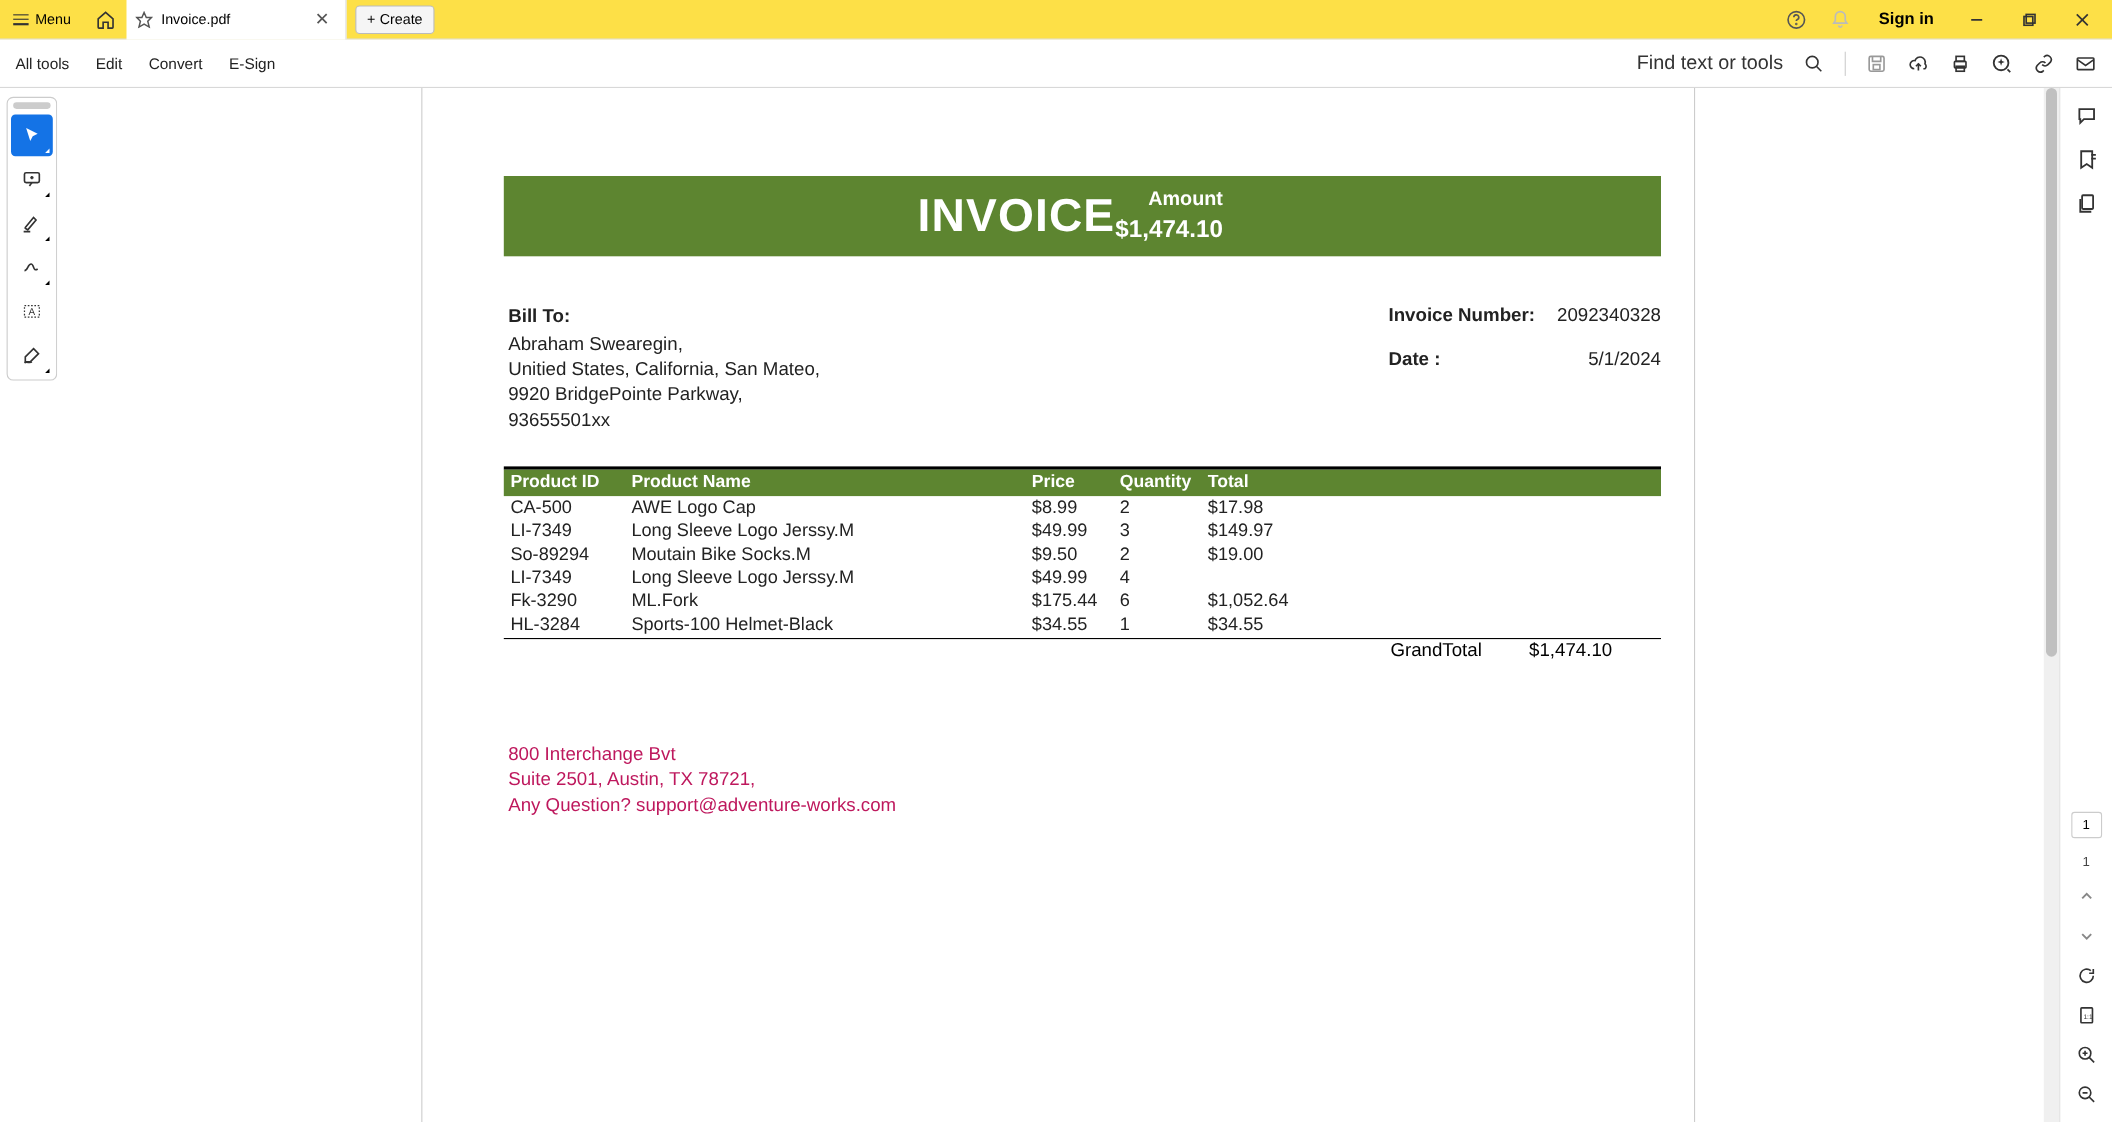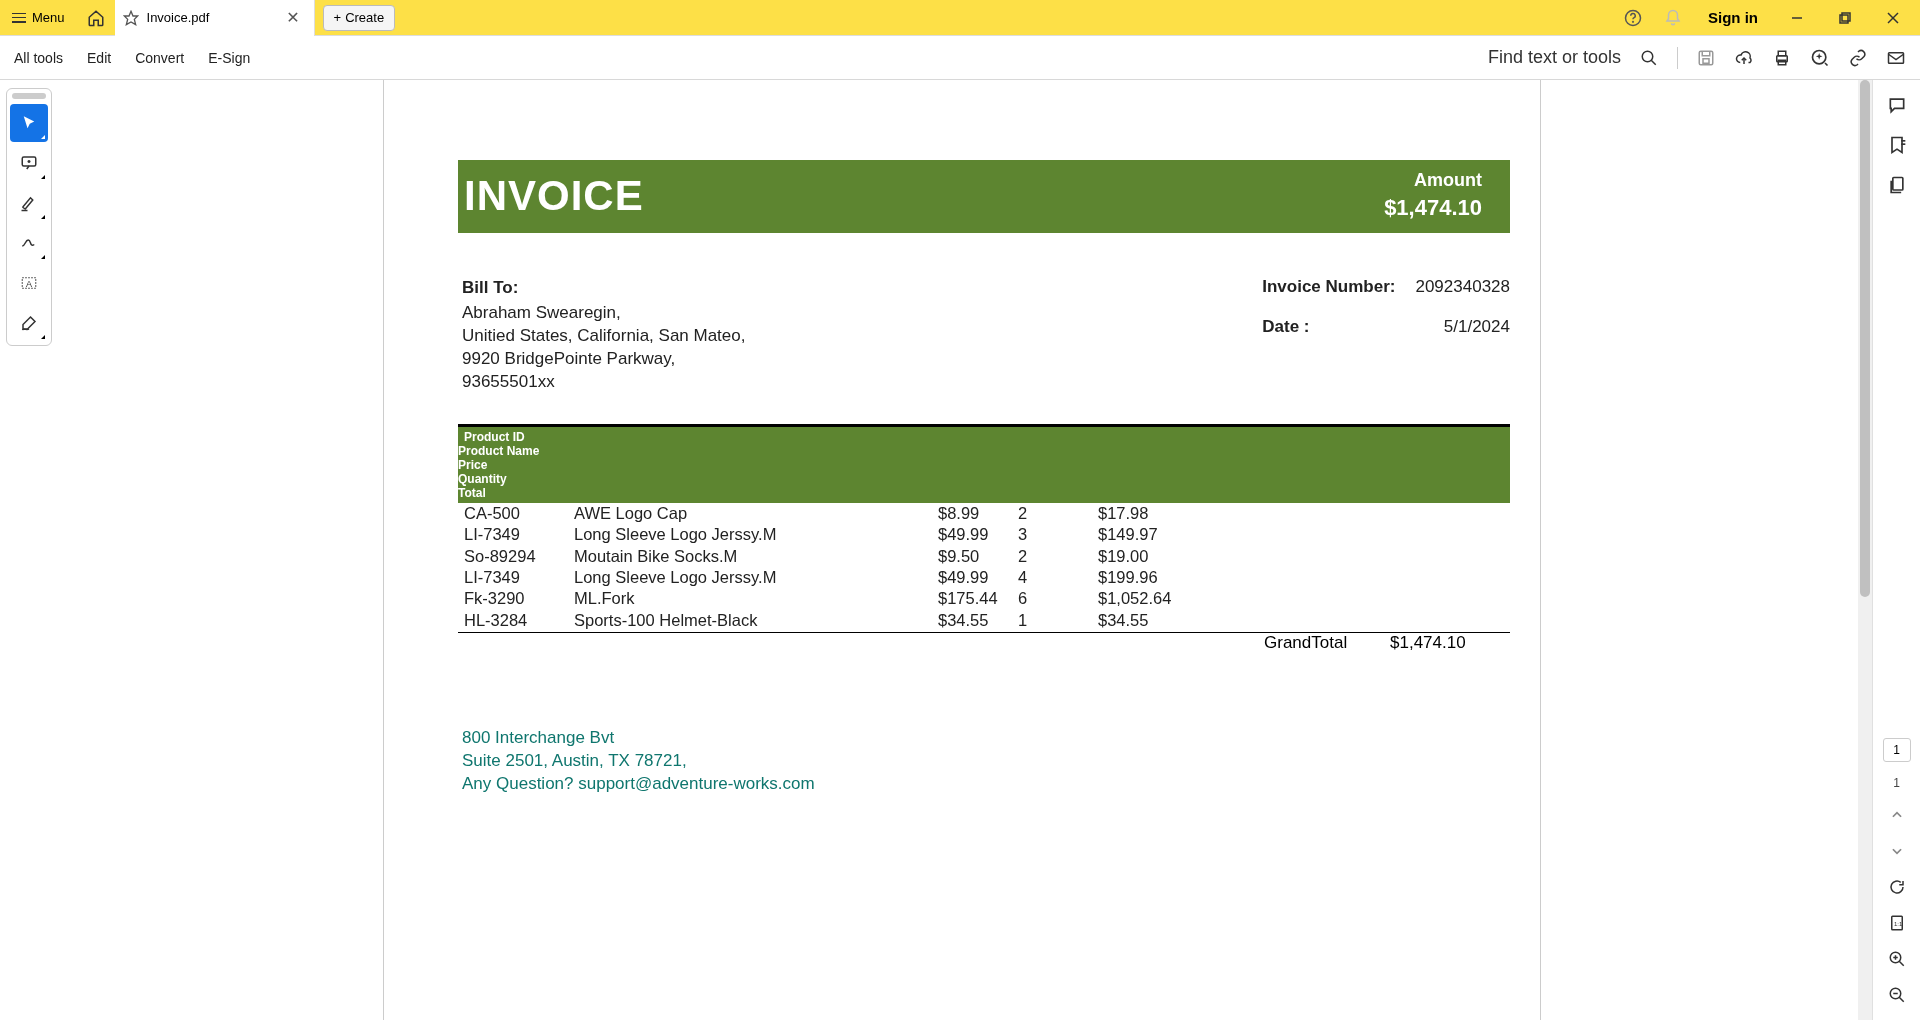--- a/index.html
+++ b/index.html
@@ -40,49 +40,49 @@
   .tool-handle { width: 34px; height: 6px; background: #ccc; border-radius: 3px; margin: 2px auto 4px; }
   .tool-btn { width: 38px; height: 38px; display: flex; align-items: center; justify-content: center; border-radius: 4px; cursor: pointer; margin: 1px; position: relative; }
   .tool-btn.active { background: #1473e6; color: #fff; }
   .tool-corner::after { content: ""; position: absolute; right: 3px; bottom: 3px; width: 0; height: 0; border-left: 4px solid transparent; border-bottom: 4px solid currentColor; }
   
   
   .viewport { flex: 1; background: #fff; display: flex; justify-content: center; overflow: hidden; position: relative; }
   .page { width: 1158px; background: #fff; border-left: 1px solid #ccc; border-right: 1px solid #ccc; padding: 0; position: relative; }
   
   
-  .inv-header { background: #5d8530; color: #fff; margin: 80px 30px 0 74px; padding: 10px 28px 12px 6px; display: flex; justify-content: space-between; align-items: center; }
+  .inv-header { background: #5d8530; color: #fff; margin: 80px 30px 0 74px; padding: 10px 28px 12px 6px; display: flex; justify-content: center; align-items: center; }
   .inv-title { font-size: 42px; font-weight: 700; letter-spacing: 1px; }
   .inv-amt-box { text-align: right; }
   .inv-amt-label { font-size: 18px; font-weight: 600; }
   .inv-amt-val { font-size: 22px; font-weight: 700; margin-top: 4px; }
   
   .inv-meta { display: flex; margin: 44px 30px 0 78px; font-size: 17px; color: #222; }
   .bill-to { flex: 1; line-height: 1.35; }
   .bill-to-label { font-weight: 700; margin-bottom: 2px; }
   .inv-info { display: grid; grid-template-columns: auto auto; column-gap: 50px; row-gap: 2px; align-content: start; gap: 20px; }
   .inv-info-label { font-weight: 700; }
   .inv-info-val { text-align: right; }
   
   .items-wrap { margin: 30px 30px 0 74px; }
   .items-topline { height: 3px; background: #000; }
-  .items-header { background: #5d8530; color: #fff; display: flex; font-weight: 700; font-size: 12px; padding: 3px 0; flex-direction: column; }
+  .items-header { background: #5d8530; color: #fff; display: flex; font-weight: 700; font-size: 16px; padding: 3px 0; }
   .col-id { width: 116px; padding-left: 6px; }
   .col-name { width: 364px; }
   .col-price { width: 80px; text-align: left; }
   .col-qty { width: 80px; text-align: left; }
   .col-total { flex: 1; }
   .items-body { }
   .item-row { display: flex; font-size: 16.5px; color: #222; padding: 0; line-height: 1.3; }
   .items-body .item-row:last-child { border-bottom: 1px solid #000; padding-bottom: 1px; }
   .grand-row { display: flex; font-size: 17px; padding-top: 0; }
   .grand-label { margin-left: auto; width: 160px; text-align: left; font-weight: 400; padding-left: 34px; }
   .grand-val { width: 120px; }
   
-  .footer-addr { margin: 74px 30px 0 78px; font-size: 17px; line-height: 1.35; color: #0f766e; }
+  .footer-addr { margin: 74px 30px 0 78px; font-size: 17px; line-height: 1.35; color: #be185d; }
   
   
   .scrollbar-v { position: absolute; right: 0; top: 0; width: 14px; height: 100%; background: #f0f0f0; }
   .scroll-thumb { position: absolute; left: 2px; right: 2px; top: 0; height: 55%; background: #c0c0c0; border-radius: 5px; }
   
   
   .right-panel { width: 48px; background: #fff; border-left: 1px solid #e0e0e0; display: flex; flex-direction: column; align-items: center; padding-top: 14px; gap: 18px; position: relative; }
   .rp-icon { width: 22px; height: 22px; display: flex; align-items: center; justify-content: center; cursor: pointer; color: #333; }
   .rp-spacer { flex: 1; }
   .page-num-box { width: 28px; height: 24px; border: 1px solid #ccc; border-radius: 3px; display: flex; align-items: center; justify-content: center; font-size: 12px; }
@@ -312,21 +312,20 @@
               <div class="col-name">Moutain Bike Socks.M</div>
               <div class="col-price">$9.50</div>
               <div class="col-qty">2</div>
               <div class="col-total">$19.00</div>
             </div>
             <div class="item-row">
               <div class="col-id">LI-7349</div>
               <div class="col-name">Long Sleeve Logo Jerssy.M</div>
               <div class="col-price">$49.99</div>
               <div class="col-qty">4</div>
-              <div class="col-total">$199.96</div>
             </div>
             <div class="item-row">
               <div class="col-id">Fk-3290</div>
               <div class="col-name">ML.Fork</div>
               <div class="col-price">$175.44</div>
               <div class="col-qty">6</div>
               <div class="col-total">$1,052.64</div>
             </div>
             <div class="item-row">
               <div class="col-id">HL-3284</div>

